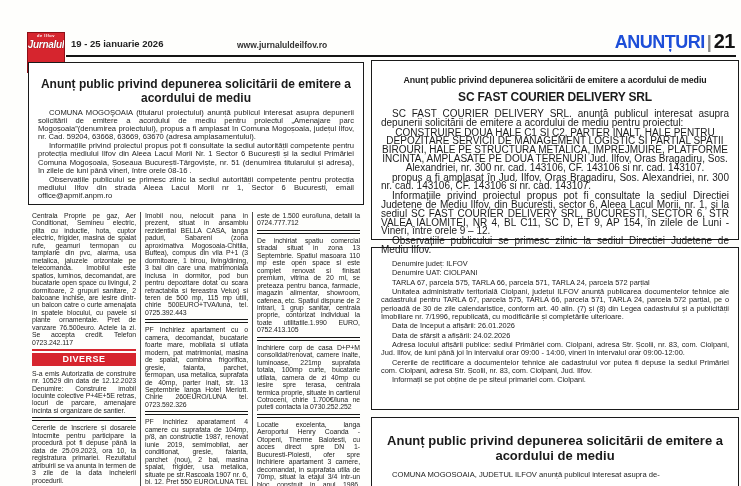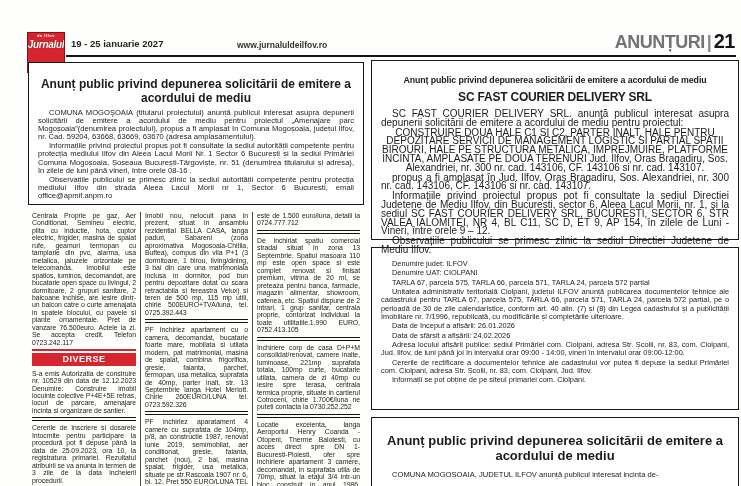--- a/index.html
+++ b/index.html
@@ -17,21 +17,21 @@
     overflow:hidden;
   }
   .logo .logo-tag { font-size:4px; color:#fff; font-weight:bold; letter-spacing:.5px; line-height:6px; }
   .logo .logo-word {
     font-size:10px; font-weight:bold; font-style:italic; color:#fff; line-height:11px;
     text-shadow:0 0 1px #5c0a0f; letter-spacing:-0.3px;
   }
   .hdr-date { position:absolute; left:71px; top:38px; font-size:9.5px; font-weight:bold; color:#222; }
   .hdr-site { position:absolute; left:237px; top:40px; font-size:8.5px; font-weight:bold; color:#333; }
   .hdr-right { position:absolute; right:6px; top:30px; display:flex; align-items:baseline; gap:2px; }
-  .hdr-section { font-size:18px; font-weight:bold; letter-spacing:-0.5px; color:#737373; }
+  .hdr-section { font-size:18px; font-weight:bold; letter-spacing:-0.5px; color:#1d4ed8; }
   .hdr-sep { font-size:18px; font-weight:bold; color:#8a8a8a; }
   .hdr-page { font-size:20px; font-weight:bold; color:#141414; letter-spacing:-0.5px; }
 
   
   .nbox { border:1.5px solid #1a1a1a; box-sizing:border-box; background:#fff; padding:12px 9px 5px; }
   .nbox h2 { margin:2px 0 4px; text-align:center; }
   .nbox p  { margin:0 0 1px; text-align:justify; text-indent:11px; }
 
   
   .left-region { position:absolute; left:28px; top:62px; width:336px; height:424px; overflow:hidden; }
@@ -67,21 +67,21 @@
 </head>
 <body>
 
 <div class="page">
 
   <div class="hdr-rule"></div>
   <div class="logo">
     <span class="logo-tag">de Ilfov</span>
     <span class="logo-word">Jurnalul</span>
   </div>
-  <div class="hdr-date">19 - 25 ianuarie 2027</div>
+  <div class="hdr-date">19 - 25 ianuarie 2026</div>
   <div class="hdr-site">www.jurnaluldeilfov.ro</div>
   <div class="hdr-right">
     <span class="hdr-section">ANUNȚURI</span>
     <span class="hdr-sep">|</span>
     <span class="hdr-page">21</span>
   </div>
 
   <section class="left-region">
 
     <div class="nbox left-notice">
@@ -144,17 +144,17 @@
       <p>Unitatea administrativ teritorială Ciolpani, județul  ILFOV anunță publicarea documentelor tehnice ale cadastrului pentru TARLA 67, parcela 575, TARLA 66, parcela 571, TARLA 24, parcela 572 parțial, pe o perioadă de 30 de zile calendaristice, conform art. 40 alin. (7) și (8) din Legea cadastrului și a publicității Imobiliare nr. 7/1996, republicată, cu modificările și completările ulterioare.</p>
       <p>Data de început a afișării: 26.01.2026</p>
       <p>Data de sfârșit a afișării: 24.02.2026</p>
       <p>Adresa locului afișării publice: sediul Primăriei com. Ciolpani, adresa Str. Școlii, nr. 83, com. Ciolpani, Jud. Ilfov, de luni până joi în intervalul orar 09:00 - 14:00, vineri în intervalul orar 09:00-12:00.</p>
       <p>Cererile de rectificare a documentelor tehnice ale cadastrului vor putea fi depuse la sediul Primăriei com. Ciolpani, adresa Str. Școlii, nr. 83, com. Ciolpani, Jud. Ilfov.</p>
       <p>Informații se pot obține de pe siteul primariei com. Ciolpani.</p>
     </div>
 
     <div class="nbox rbox-c">
       <h2>Anunț public privind depunerea solicitării de emitere a acordului de mediu</h2>
-      <p>COMUNA MOGOSOAIA, JUDETUL ILFOV anunță publicul interesat incinta de-</p>
+      <p>COMUNA MOGOSOAIA, JUDETUL ILFOV anunță publicul interesat asupra de-</p>
     </div>
 
   </section>
 </div>
 
 </body></html>

